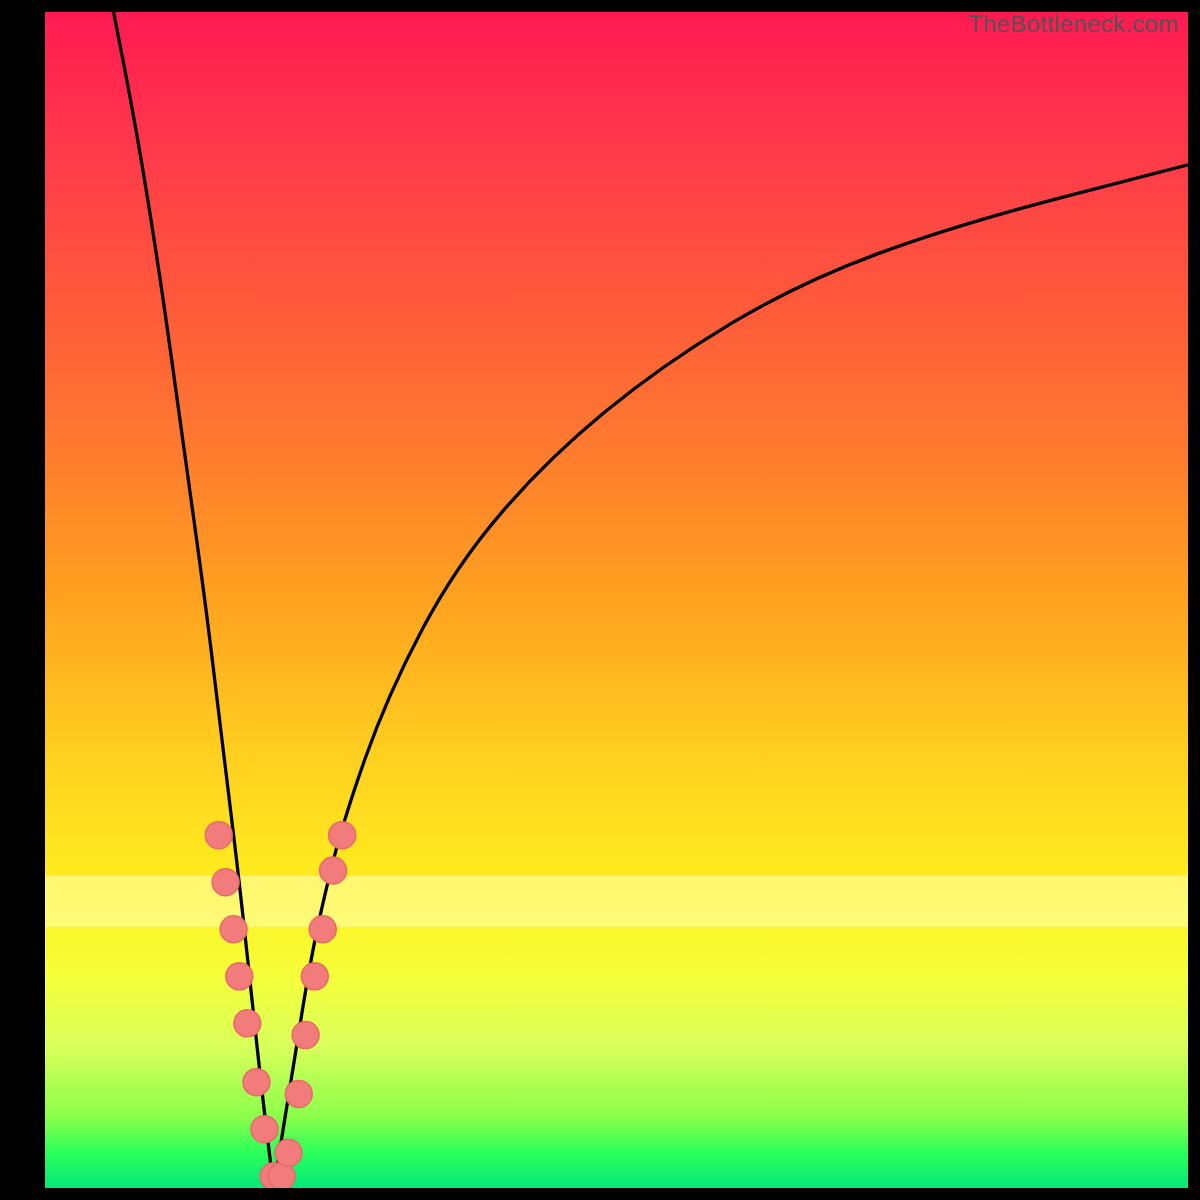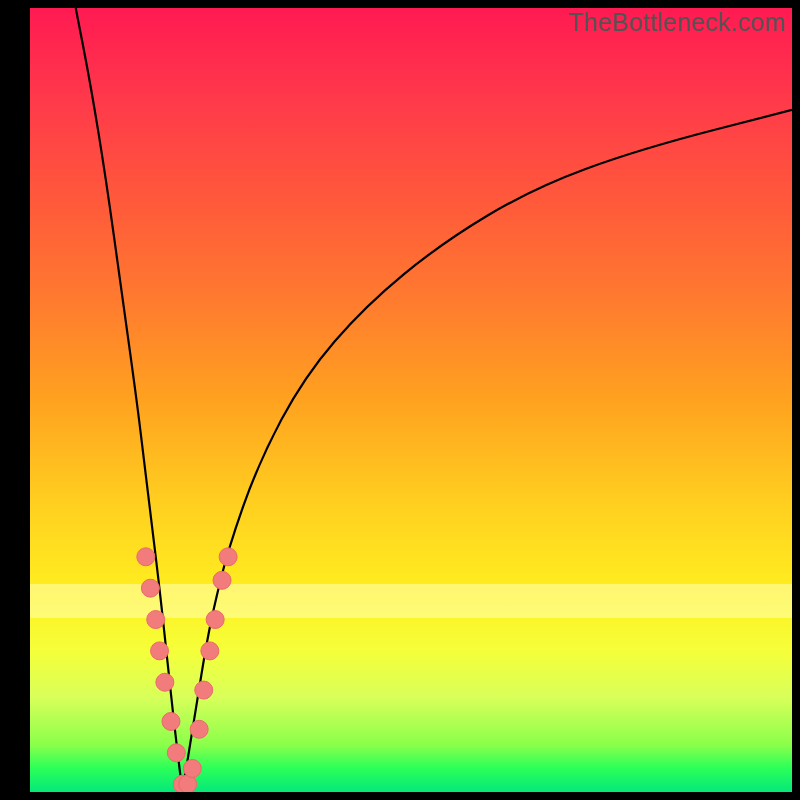--- a/index.html
+++ b/index.html
@@ -46,21 +46,21 @@
     height: 34px;
     top: 576px;
     background: #ffffb5;
     opacity: 0.55;
   }
   .watermark {
     position: absolute;
     top: 0px;
     right: 6px;
     color: #535353;
-    font-size: 25px;
+    font-size: 16px;
     font-weight: 400;
     letter-spacing: 0.2px;
     user-select: none;
   }
   svg.curve {
     position: absolute;
     left: 0;
     top: 0;
     width: 762px;
     height: 784px;

